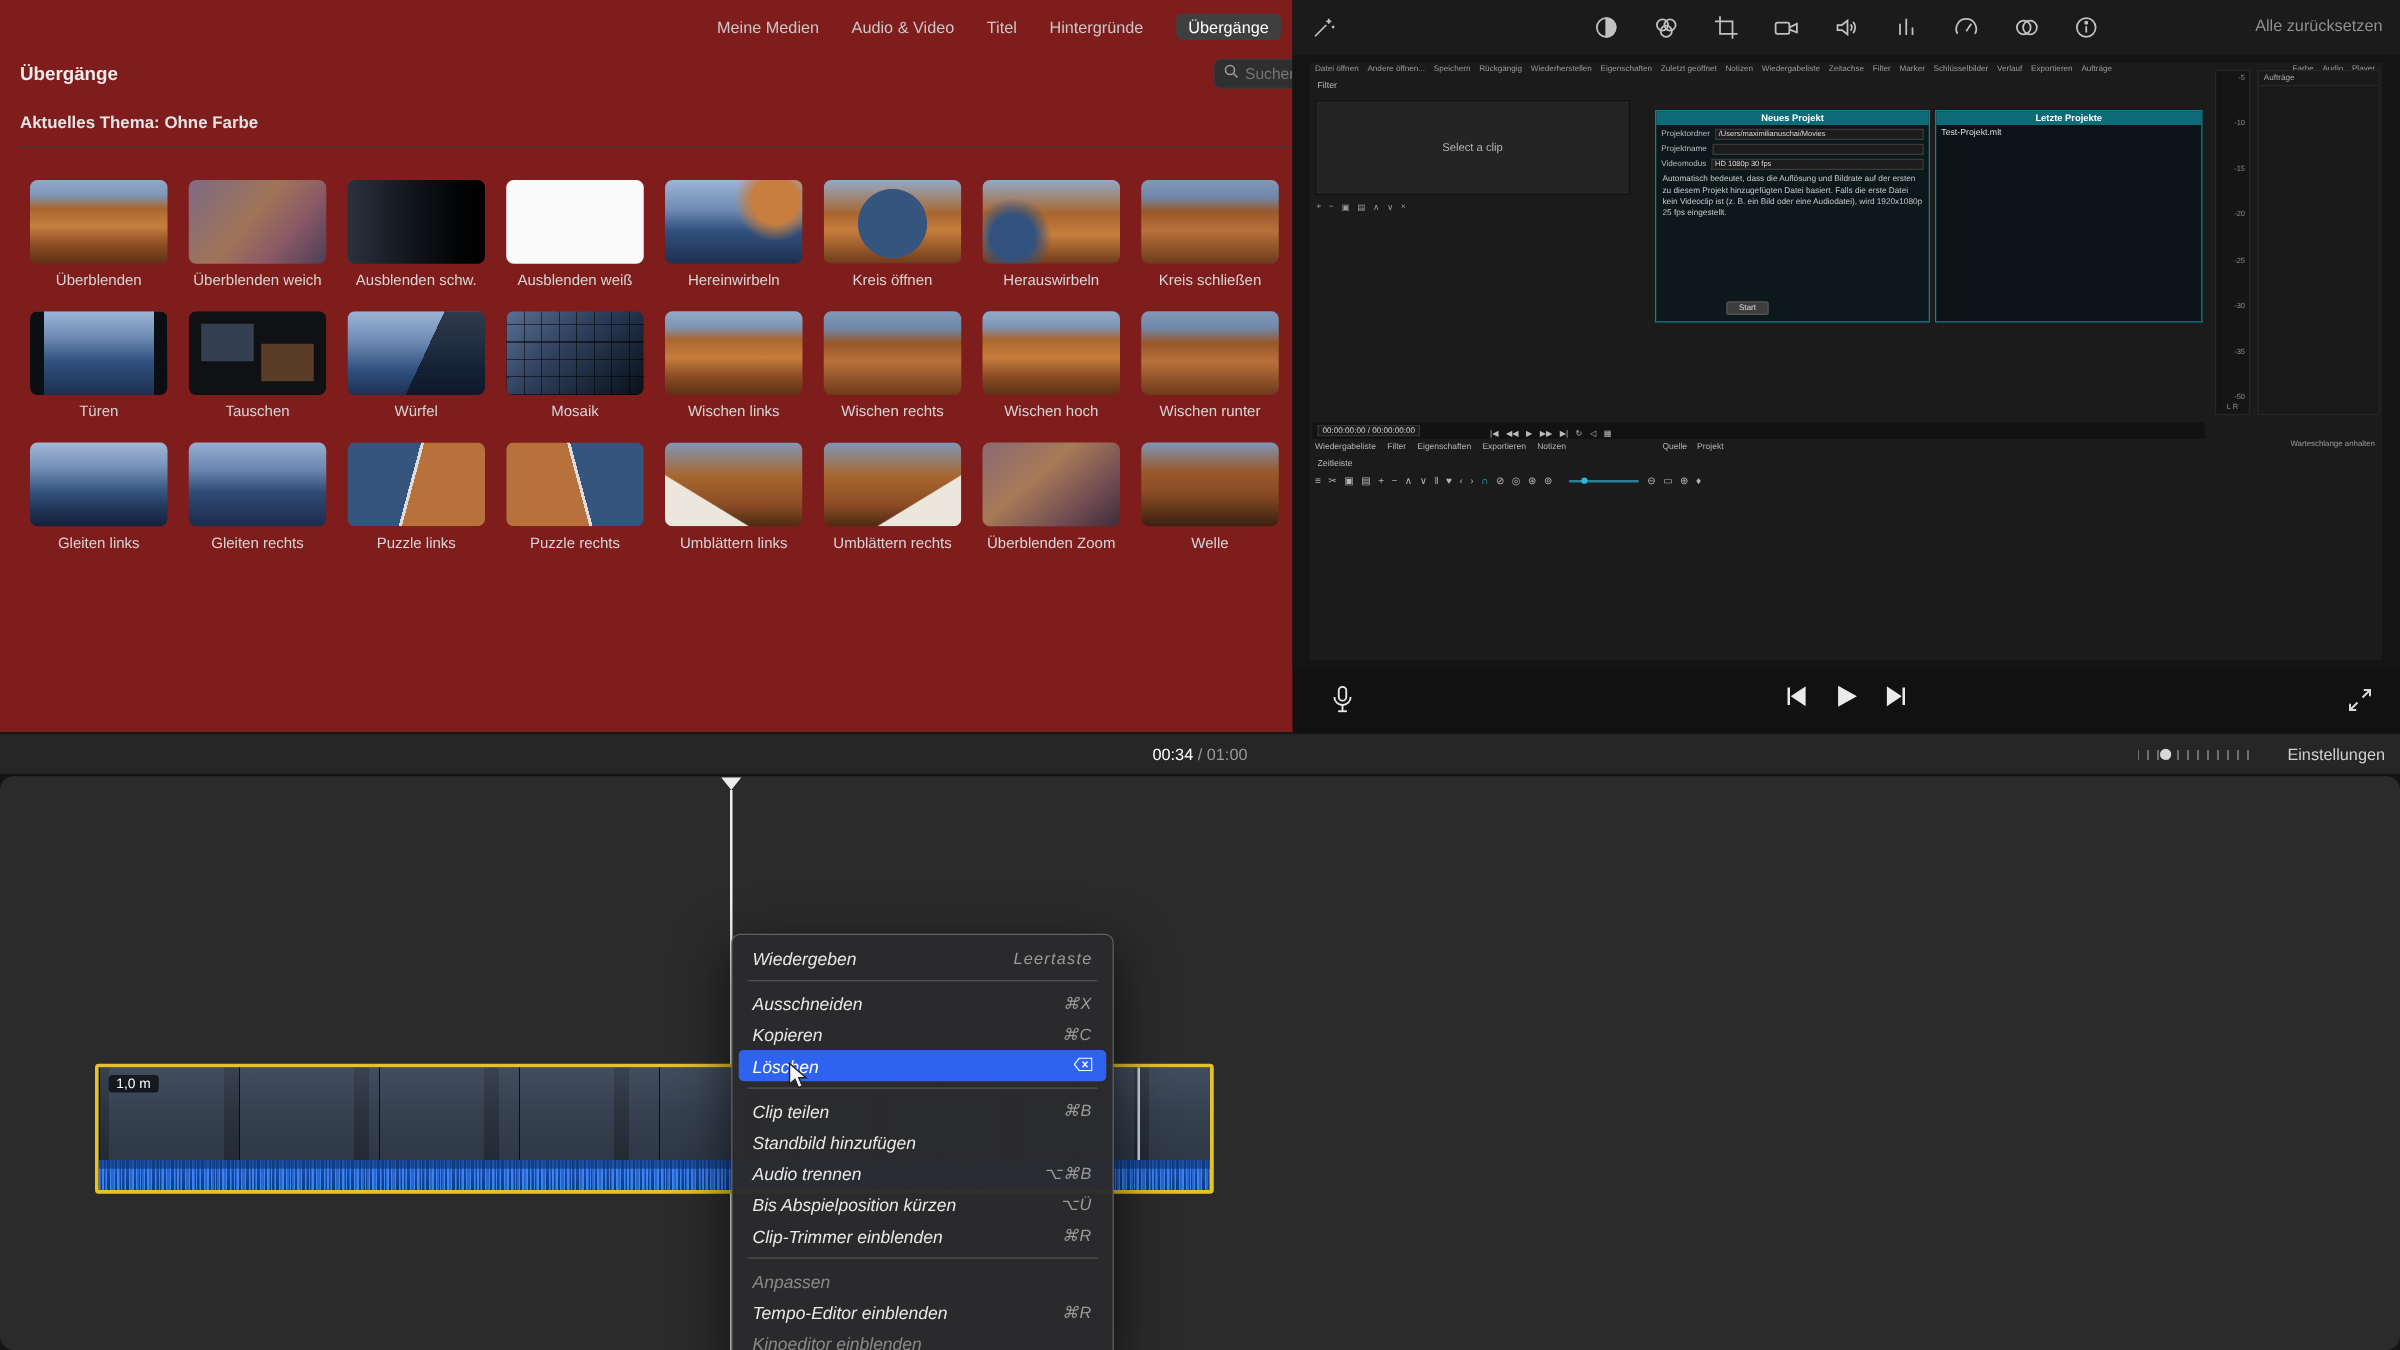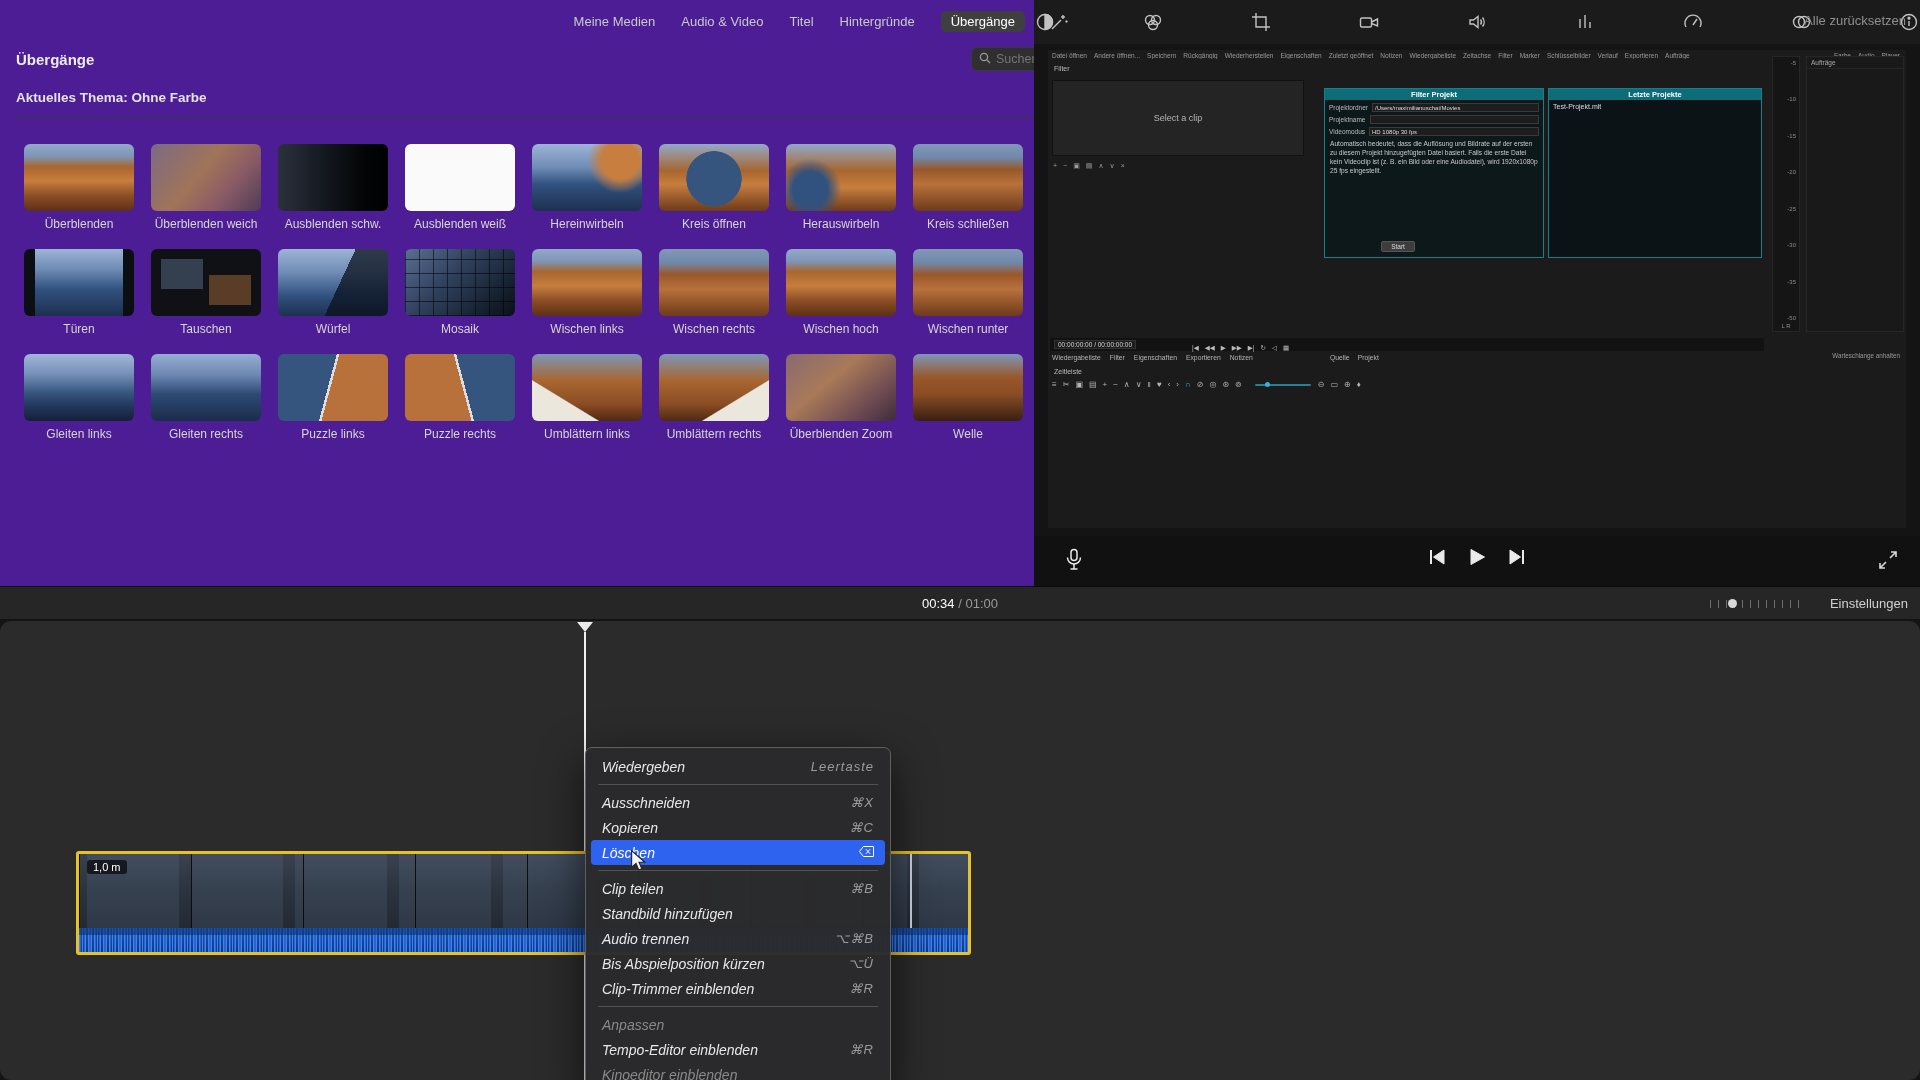--- a/index.html
+++ b/index.html
@@ -1,21 +1,21 @@
 <!DOCTYPE html>
 <html><head>
 <meta charset="utf-8">
 <style>
   * { box-sizing: border-box; margin: 0; padding: 0; }
   html,body { width:1920px; height:1080px; overflow:hidden; background:#141414;
               font-family:"Liberation Sans", sans-serif; color:#ddd; }
 
   
   .browser { position:absolute; left:0; top:0; width:1122px; height:586px;
-             background:#4c1d95; border-right:1px solid #000; }
+             background:#7f1d1d; border-right:1px solid #000; }
   .top-nav { height:42px; display:flex; align-items:center; justify-content:flex-end;
              padding-right:96px; gap:26px; font-size:13px; color:#c9c9c9; }
   .nav-item { cursor:default; white-space:nowrap; }
   .nav-item.active { background:#3f3f3f; color:#fff; padding:3px 10px; border-radius:5px; }
   .browser-header { height:34px; display:flex; align-items:center; justify-content:space-between; padding:0 16px; }
   .browser-title { font-size:15px; font-weight:bold; color:#ececec; }
   .search-box { width:134px; height:24px; background:#2f2f2f; border:1px solid #3a3a3a;
                 border-radius:6px; display:flex; align-items:center; padding:0 7px; gap:5px; }
   .search-box input { background:transparent; border:none; outline:none; color:#bbb;
                       font-size:12.5px; width:96px; font-family:"Liberation Sans",sans-serif; }
@@ -43,21 +43,21 @@
   .t-mountain2{ background:linear-gradient(180deg,#97aed2 0%,#6b86b0 32%,#2e4a74 60%,#1b2c4c 100%); }
   .t-puzzle-l { background:linear-gradient(105deg,rgba(0,0,0,0) 46%,#ddd 46%,#ddd 48%,rgba(0,0,0,0) 48%),linear-gradient(105deg,#35557f 0 47%,#b8713a 47%); }
   .t-puzzle-r { background:linear-gradient(75deg,rgba(0,0,0,0) 52%,#ddd 52%,#ddd 54%,rgba(0,0,0,0) 54%),linear-gradient(75deg,#b8713a 0 53%,#35557f 53%); }
   .t-fold-l   { background:linear-gradient(to top right,#ece7dd 0 30%,rgba(0,0,0,0) 31%),linear-gradient(180deg,#7e96b8 0%,#a8662f 40%,#8a4c24 75%,#4e2a12 100%); }
   .t-fold-r   { background:linear-gradient(to top left,#ece7dd 0 30%,rgba(0,0,0,0) 31%),linear-gradient(180deg,#7e96b8 0%,#a8662f 40%,#8a4c24 75%,#4e2a12 100%); }
   .t-zoom     { background:linear-gradient(140deg,#8a6a72 0%,#a87a58 40%,#6e4a52 75%,#3e2c38 100%); }
   .t-wave     { background:linear-gradient(180deg,#7e96b8 0%,#99582a 35%,#8a4c24 60%,#3a2010 100%); }
 
   
   .viewer { position:absolute; left:1034px; top:0; right:0; height:586px; background:#111; }
-  .viewer-toolbar { position:relative; height:44px; background:#1b1b1b; display:flex; align-items:center; justify-content:space-between; gap:26px; }
+  .viewer-toolbar { position:relative; height:44px; background:#1b1b1b; display:flex; align-items:center; justify-content:center; gap:26px; }
   .vtico { width:22px; height:22px; display:inline-block; }
   .vtico svg { stroke:#c2c2c2; fill:none; stroke-width:1.4; }
   .wand-slot { position:absolute; left:14px; top:11px; }
   .reset-btn { position:absolute; right:14px; top:13px; background:none; border:none; color:#8f8f8f;
                font-size:13px; font-family:"Liberation Sans",sans-serif; }
   .video { position:absolute; top:44px; left:0; right:0; height:492px; background:#141414; }
 
   
   .app { position:absolute; left:14px; top:6px; right:14px; height:478px; background:#1b1b1b; }
   .app-tb { position:absolute; top:2px; left:4px; right:124px; display:flex; gap:7px; font-size:6.5px;
@@ -387,21 +387,21 @@
           <span>+</span>
           <span>−</span>
           <span>▣</span>
           <span>▤</span>
           <span>∧</span>
           <span>∨</span>
           <span>×</span>
         </div>
 
       <div class="app-dialog">
-        <div class="app-dlg-head">Filter Projekt</div>
+        <div class="app-dlg-head">Neues Projekt</div>
         <div id="dlg-fields">
             <div class="dlg-row">
               <span class="dlg-lbl">Projektordner</span>
               <span class="fld">/Users/maximilianuschai/Movies</span>
             </div>
             <div class="dlg-row">
               <span class="dlg-lbl">Projektname</span>
               <span class="fld"></span>
             </div>
             <div class="dlg-row">

